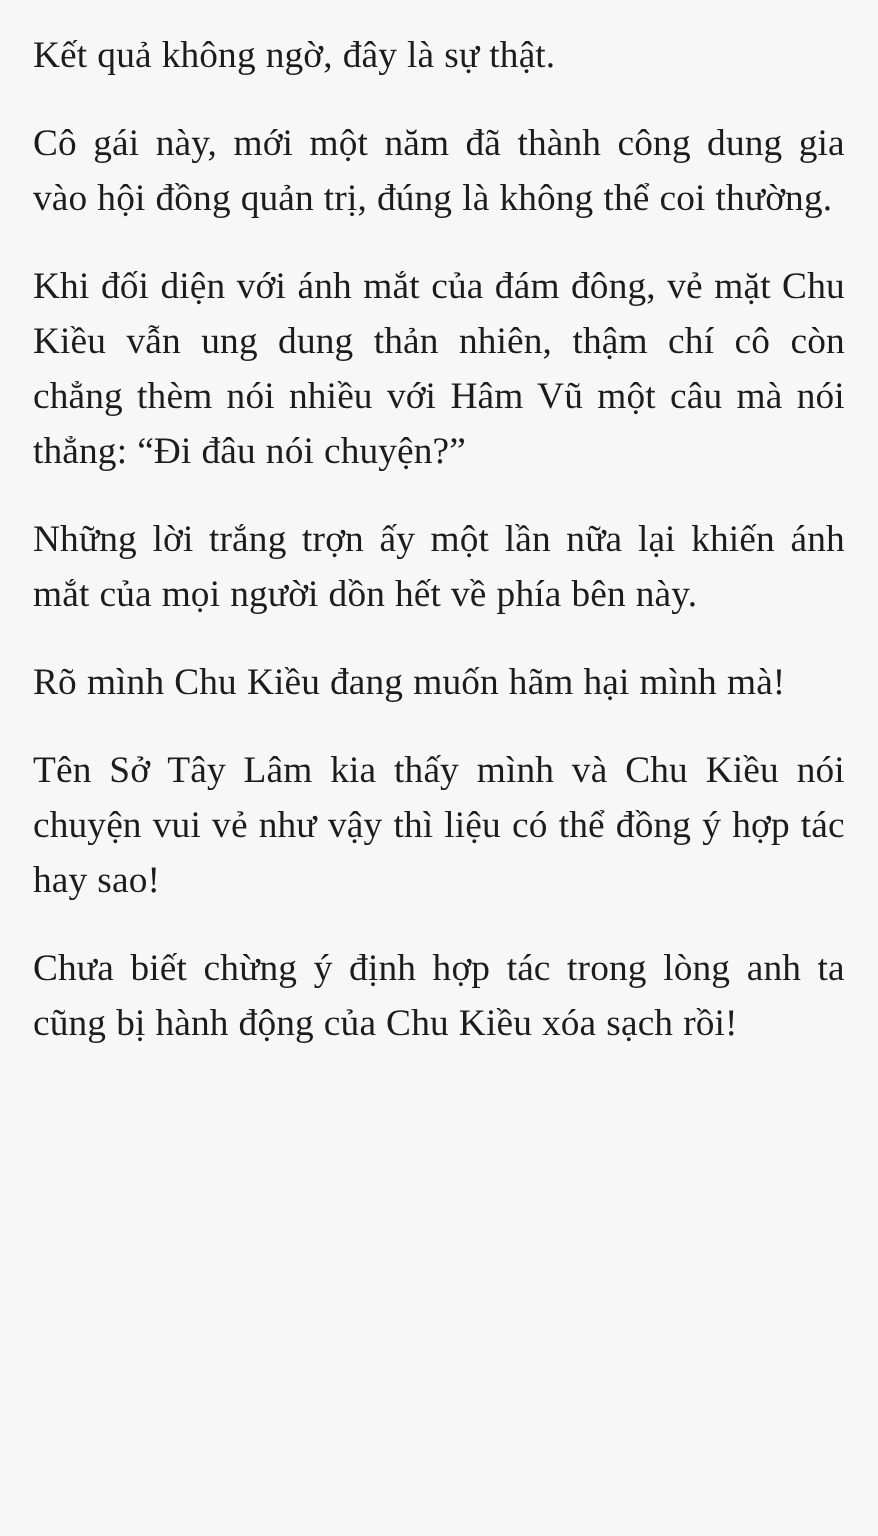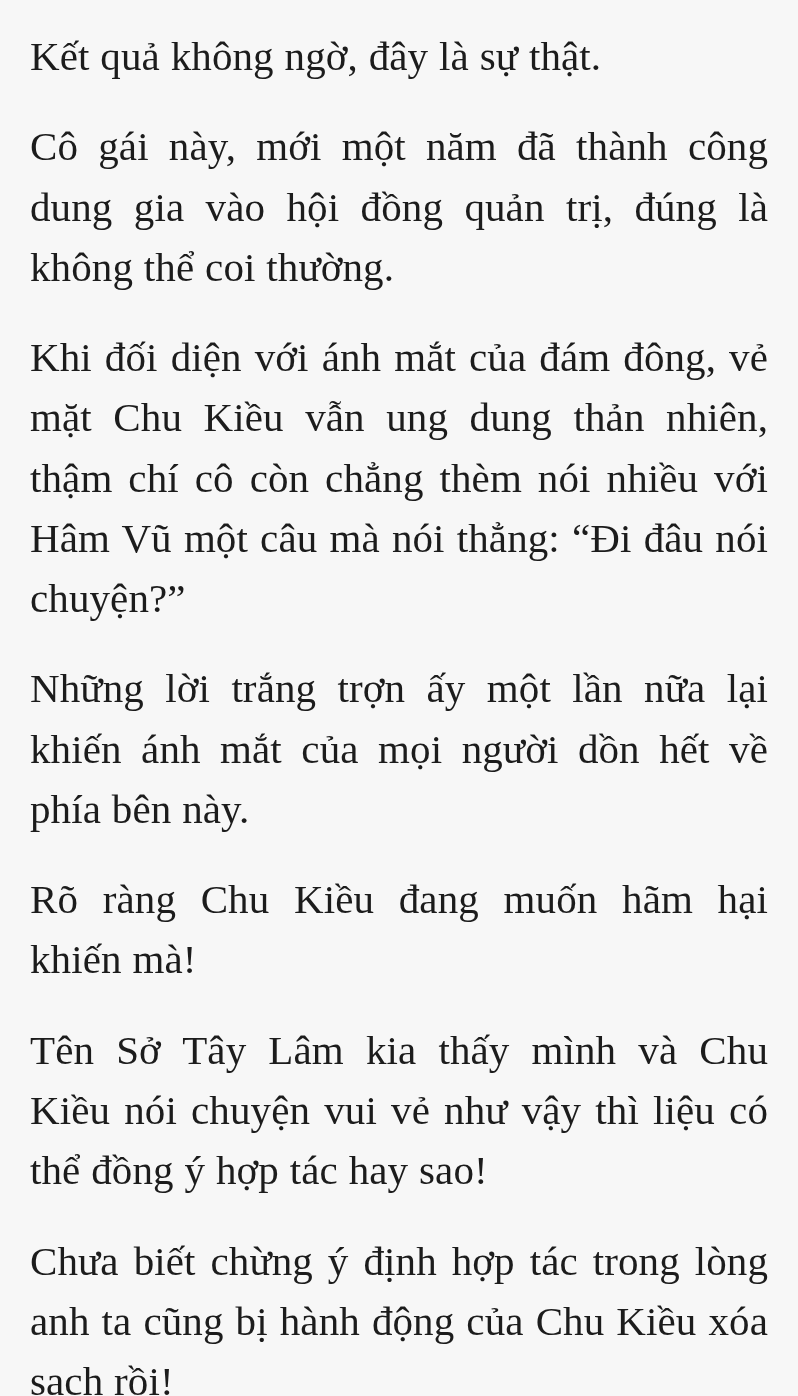--- a/index.html
+++ b/index.html
@@ -15,36 +15,36 @@
   }
   .reader {
     box-sizing: border-box;
     width: 798px;
     min-height: 1396px;
     padding: 26px 30px 20px 30px;
     background: #f7f7f7;
   }
   .para {
     margin: 0 0 30px 0;
-    font-size: 41px;
+    font-size: 34px;
     line-height: 1.47;
     text-align: justify;
     text-justify: inter-word;
     letter-spacing: 0.1px;
     color: #1c1c1c;
     word-spacing: 0.5px;
   }
   .para:last-child {
     margin-bottom: 10px;
   }
 </style>
 </head>
 <body>
 
 <div class="reader">
   <p class="para">Kết quả không ngờ, đây là sự thật.</p>
   <p class="para">Cô gái này, mới một năm đã thành công dung gia vào hội đồng quản trị, đúng là không thể coi thường.</p>
   <p class="para">Khi đối diện với ánh mắt của đám đông, vẻ mặt Chu Kiều vẫn ung dung thản nhiên, thậm chí cô còn chẳng thèm nói nhiều với Hâm Vũ một câu mà nói thẳng: “Đi đâu nói chuyện?”</p>
   <p class="para">Những lời trắng trợn ấy một lần nữa lại khiến ánh mắt của mọi người dồn hết về phía bên này.</p>
-  <p class="para">Rõ ràng Chu Kiều đang muốn hãm hại khiến mà!</p>
+  <p class="para">Rõ mình Chu Kiều đang muốn hãm hại mình mà!</p>
   <p class="para">Tên Sở Tây Lâm kia thấy mình và Chu Kiều nói chuyện vui vẻ như vậy thì liệu có thể đồng ý hợp tác hay sao!</p>
   <p class="para">Chưa biết chừng ý định hợp tác trong lòng anh ta cũng bị hành động của Chu Kiều xóa sạch rồi!</p>
 </div>
 
 </body></html>

